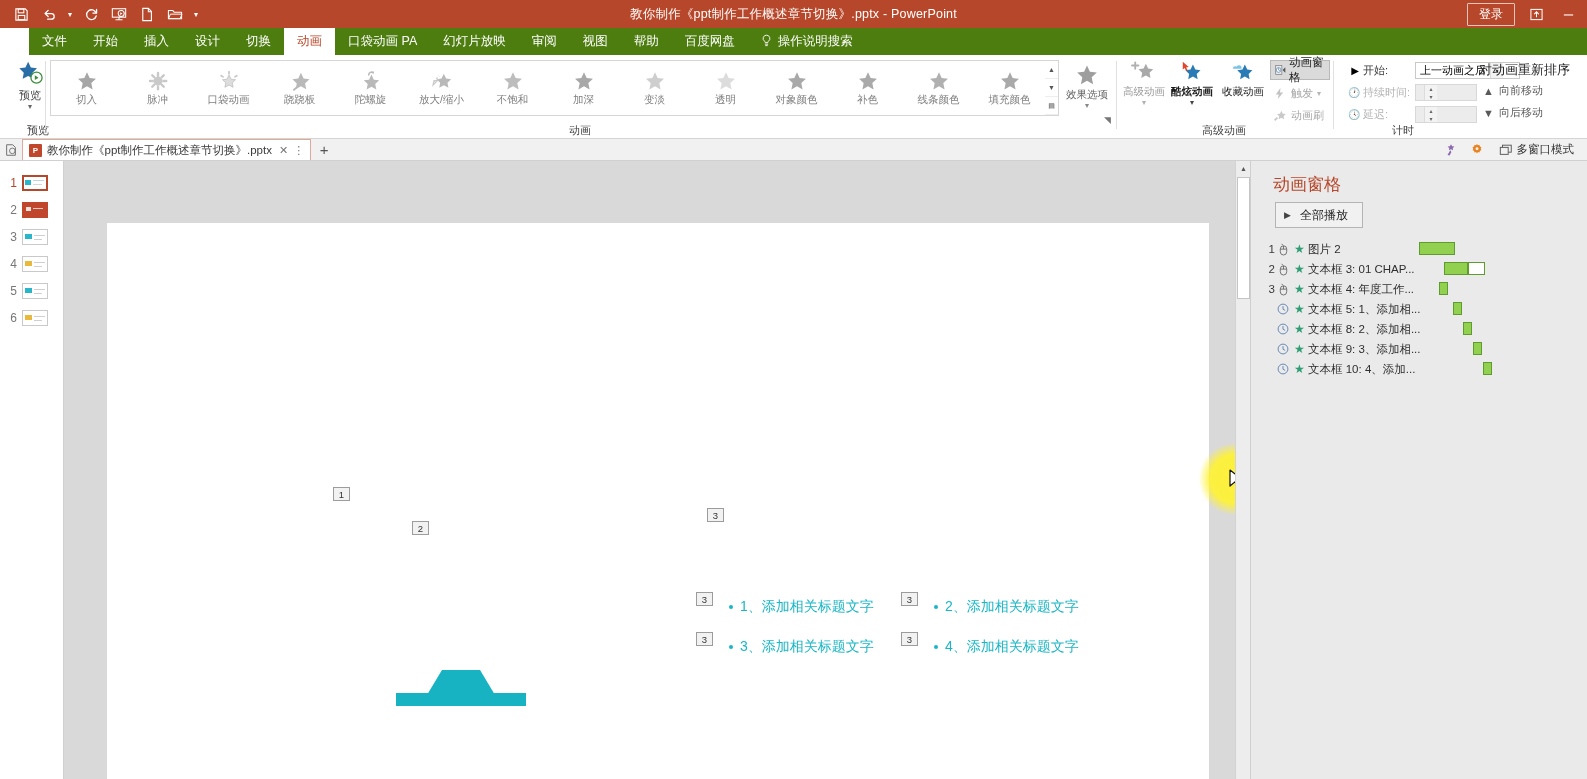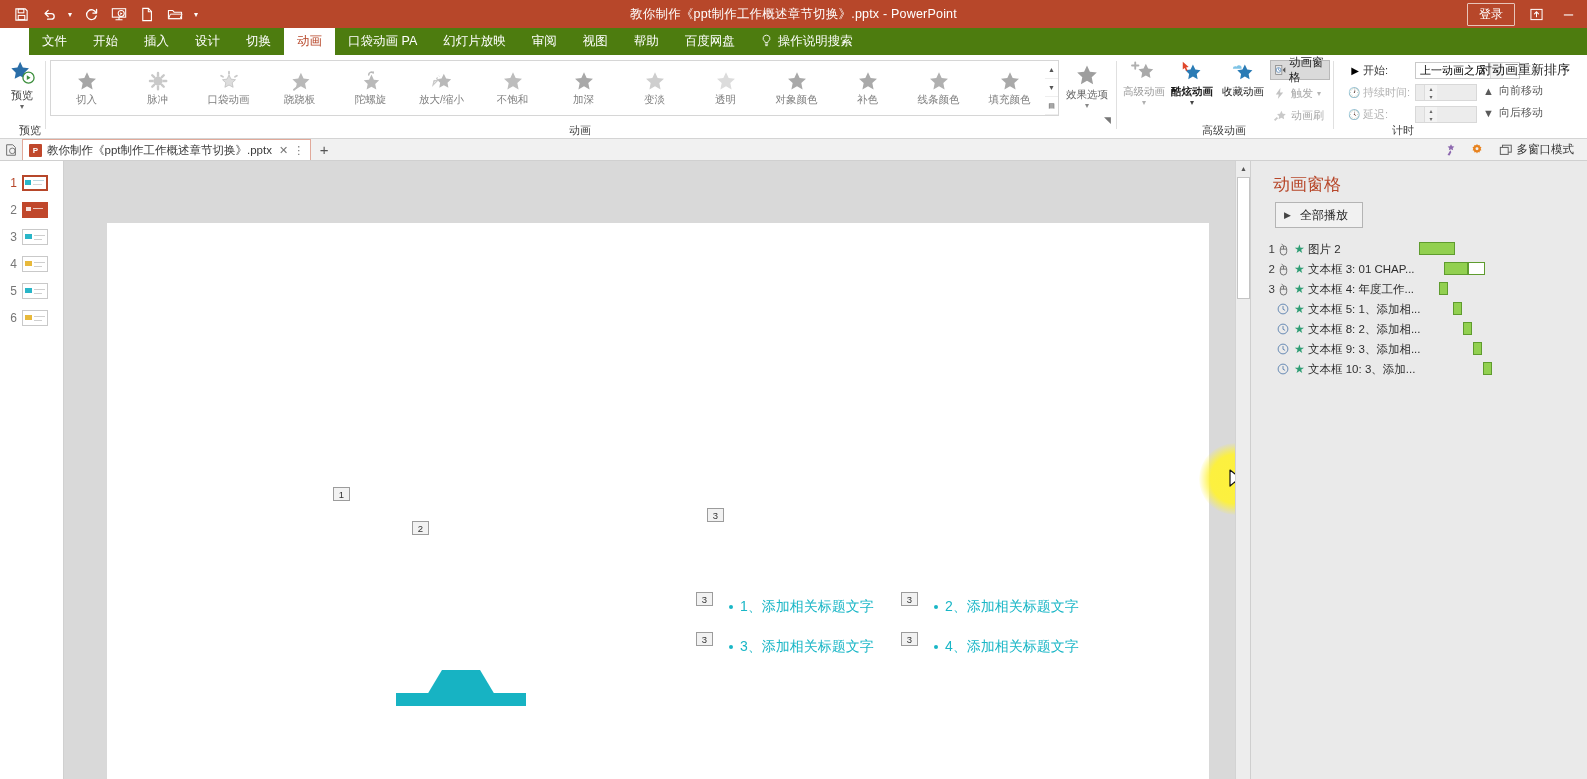--- a/index.html
+++ b/index.html
@@ -54,21 +54,21 @@
     background: #fff; border-bottom: 1px solid #d4d4d4;
   }
   .rgroup { position: absolute; top: 0; height: 84px; }
   .rgroup .glabel {
     position: absolute; bottom: 1px; width: 100%; text-align: center;
     font-size: 11px; color: #444;
   }
   .gsep { position: absolute; top: 6px; width: 1px; height: 68px; background: #e0e0e0; }
 
   
-  .preview-grp { left: 0; width: 60px; }
+  .preview-grp { left: 8px; width: 60px; }
   .big-btn {
     display: flex; flex-direction: column; align-items: center; justify-content: flex-start;
     padding-top: 5px; width: 44px;
   }
   .big-btn .lbl { font-size: 11px; color: #444; margin-top: 2px; }
   .big-btn .chev { font-size: 8px; color: #666; line-height: 8px; }
 
   
   .gallery {
     position: absolute; left: 50px; top: 5px; width: 1002px; height: 56px;
@@ -821,20 +821,20 @@
 
       <div class="ap-row">
         <span class="ap-idx"></span>
         <span class="ap-trigger">
           <svg width="12" height="12" viewBox="0 0 13 13">
               <circle cx="6.5" cy="6.5" r="5.3" fill="none" stroke="#5d83b0" stroke-width="1"></circle>
               <path d="M6.5 3.3v3.4l2.3 1.3" stroke="#5d83b0" stroke-width="1" fill="none"></path>
             </svg>
         </span>
         <span class="ap-star">★</span>
-        <span class="ap-label">文本框 10: 3、添加...</span>
+        <span class="ap-label">文本框 10: 4、添加...</span>
         <span class="ap-bar" style="left:222px;width:9px;top:3px;"></span>
       </div>
 
     </div>
   </div>
 
 </div>
 
 </body></html>

